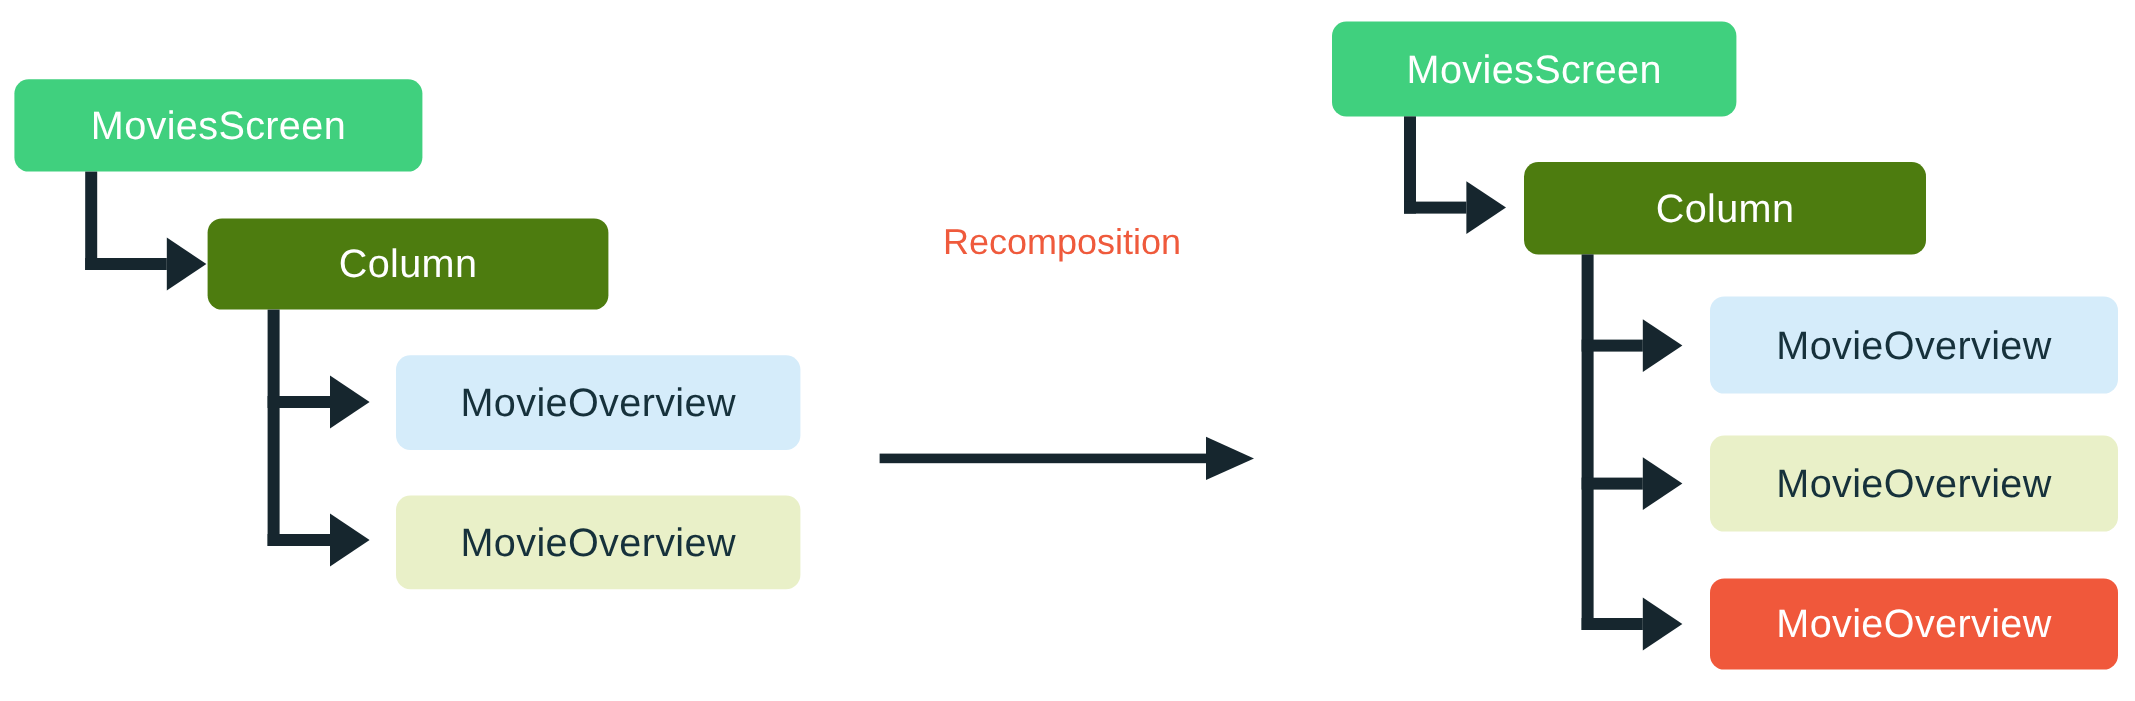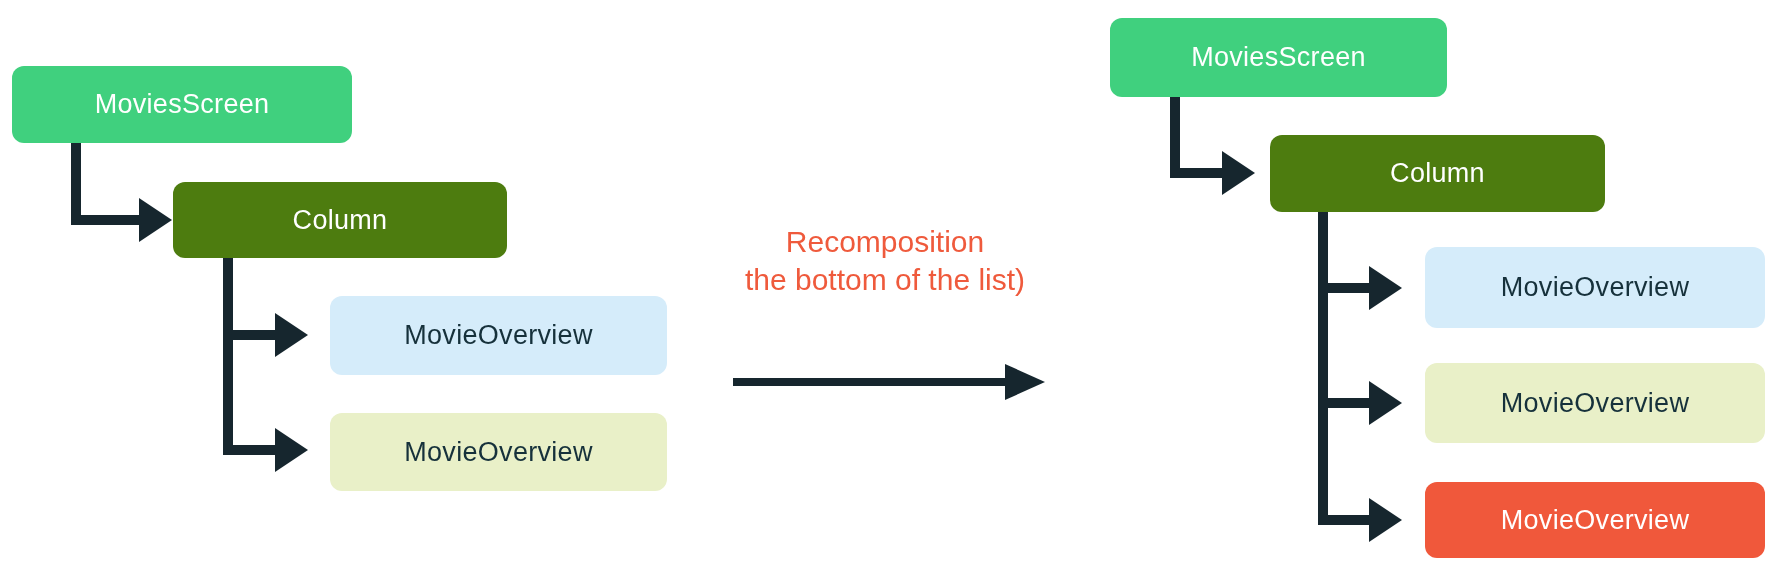--- a/index.html
+++ b/index.html
@@ -7,21 +7,21 @@
     position:relative;
     width:1779px;height:584px;
     background:#ffffff;
     font-family:"Liberation Sans", sans-serif;
     overflow:hidden;
   }
   .node{
     position:absolute;
     border-radius:12px;
     display:flex;align-items:center;justify-content:center;
-    font-size:27px;font-weight:500;letter-spacing:.3px;
+    font-size:33px;font-weight:500;letter-spacing:.3px;
     box-sizing:border-box;
   }
   .c-green{background:#40D07E;color:#ffffff;}
   .c-blue{background:#4d7c0f;color:#ffffff;}
   .c-lightblue{background:#D5ECFA;color:#16313B;}
   .c-lightgreen{background:#E9F0C8;color:#16313B;}
   .c-orange{background:#F0583B;color:#ffffff;}
   .line{position:absolute;background:#16262E;}
   .ah{
     position:absolute;width:0;height:0;
@@ -31,21 +31,21 @@
   }
   .ah-mid{
     position:absolute;width:0;height:0;
     border-top:18px solid transparent;
     border-bottom:18px solid transparent;
     border-left:40px solid #16262E;
   }
   #annotation{
     position:absolute;left:640px;top:184px;width:490px;
     text-align:center;color:#EF5A3C;
-    font-size:30px;line-height:38px;font-weight:500;margin-top:39px;
+    font-size:30px;line-height:38px;font-weight:500;
   }
 </style>
 </head>
 <body>
 
 <div id="stage">
 
   <div>
     <div class="node c-green" style="left:12px;top:66px;width:340px;height:77px;">MoviesScreen</div>
 
@@ -61,21 +61,20 @@
     <div class="ah" style="left:275px;top:313px;"></div>
     <div class="node c-lightblue" style="left:330px;top:296px;width:337px;height:79px;">MovieOverview</div>
 
     <div class="line" style="left:223px;top:445px;width:52px;height:10px;"></div>
     <div class="ah" style="left:275px;top:428px;"></div>
     <div class="node c-lightgreen" style="left:330px;top:413px;width:337px;height:78px;">MovieOverview</div>
   </div>
 
   <div id="annotation">
     <div>Recomposition</div>
-    <div>the bottom of the list)</div>
   </div>
   <div class="line" style="left:733px;top:378px;width:272px;height:8px;"></div>
   <div class="ah-mid" style="left:1005px;top:364px;"></div>
 
   <div>
     <div class="node c-green" style="left:1110px;top:18px;width:337px;height:79px;">MoviesScreen</div>
 
     <div class="line" style="left:1170px;top:97px;width:10px;height:81px;"></div>
     <div class="line" style="left:1170px;top:168px;width:52px;height:10px;"></div>
     <div class="ah" style="left:1222px;top:151px;"></div>

